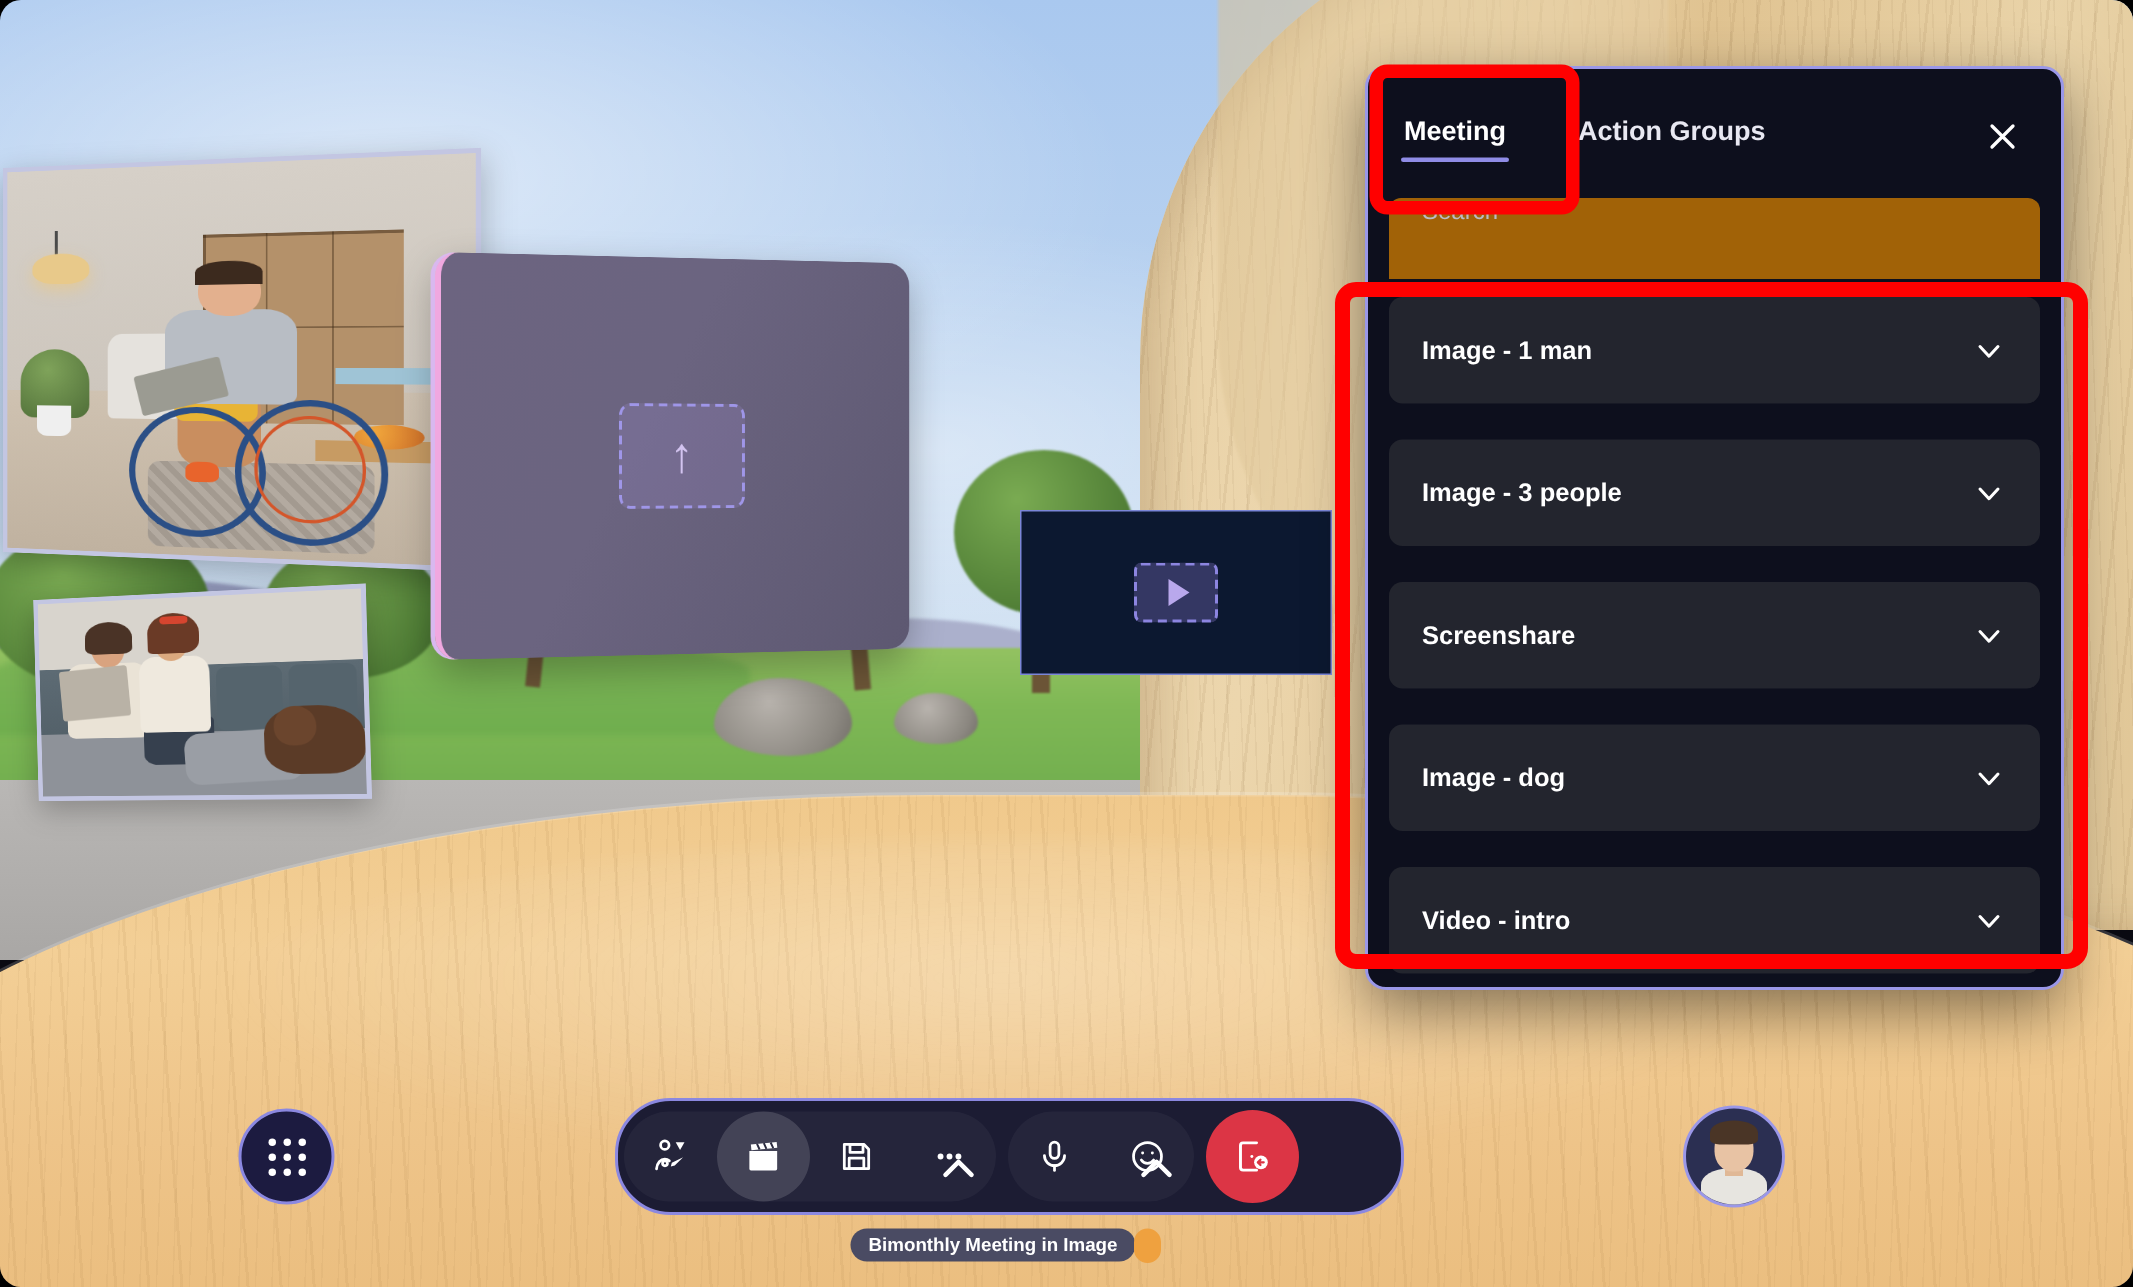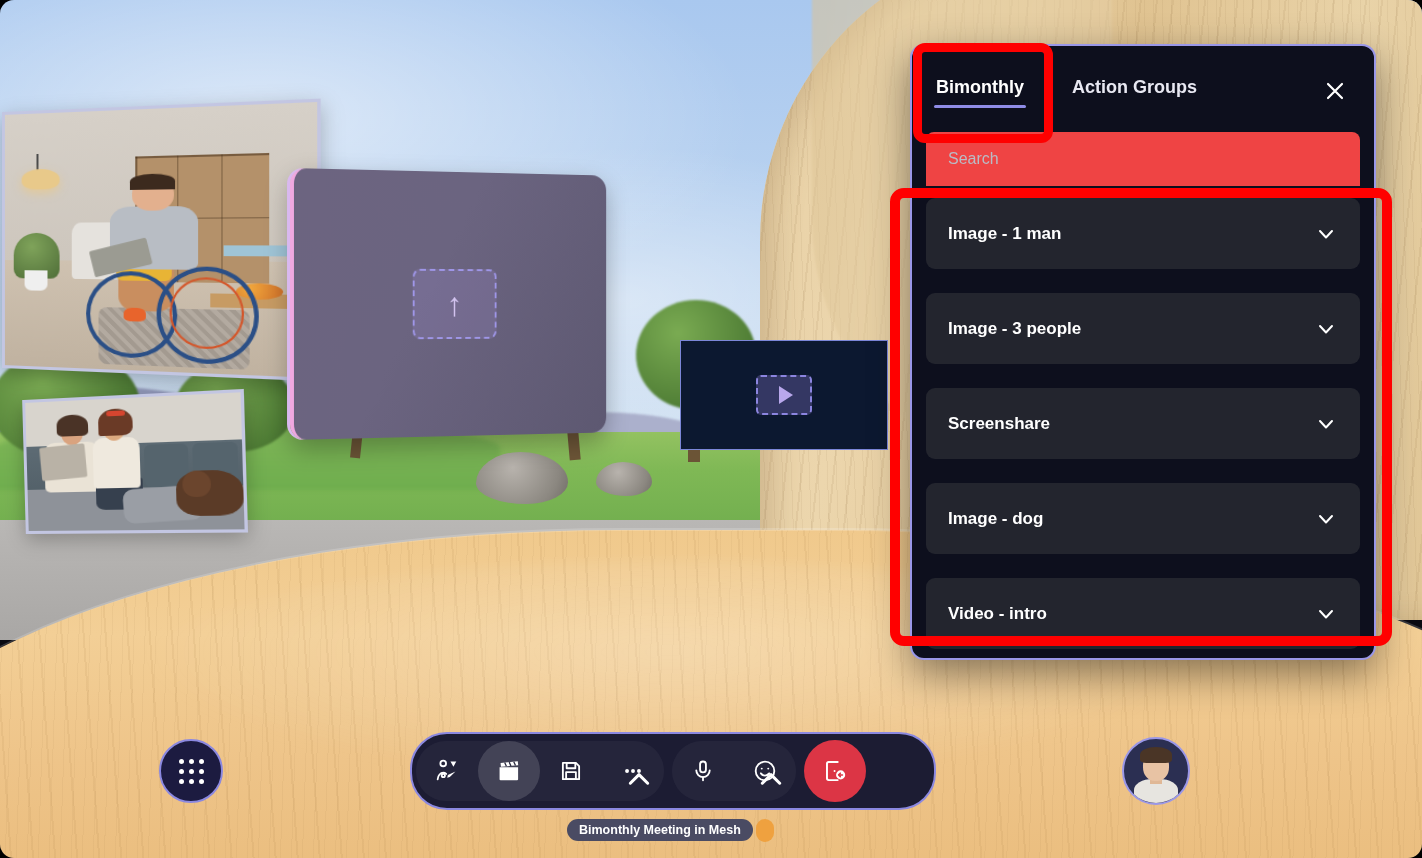--- a/index.html
+++ b/index.html
@@ -300,23 +300,23 @@
     width: 34px; height: 34px;
     display: flex; align-items: center; justify-content: center;
     cursor: pointer;
   }
   .panel-close svg { width: 24px; height: 24px; }
 
   .search-box {
     margin: 0 14px;
     height: 54px;
     border-radius: 8px 8px 0 0;
-    background: #ef4444;
+    background: #a16207;
     display: flex;
-    align-items: center;
+    align-items: flex-start;
     padding: 0 20px;
   }
   .search-input {
     width: 100%;
     background: transparent;
     border: 0;
     outline: 0;
     color: #e6e6ee;
     font-family: "Liberation Sans", sans-serif;
     font-size: 16px;
@@ -546,21 +546,21 @@
       <div class="video-drop">
         <span class="video-play"></span>
       </div>
     </div>
   </div>
 
   <div class="side-panel">
 
     <div class="panel-tabs">
       <div class="tab active">
-        <span>Bimonthly</span>
+        <span>Meeting</span>
       </div>
       <div class="tab">
         <span>Action Groups</span>
       </div>
       <div class="panel-close">
         <svg viewBox="0 0 24 24">
           <path d="M5 5 L19 19 M19 5 L5 19" stroke="#ffffff" stroke-width="2.2" stroke-linecap="round" fill="none"></path>
         </svg>
       </div>
     </div>
@@ -710,17 +710,17 @@
   </div>
 
   <div class="avatar-badge">
     <span class="av-body"></span>
     <span class="av-neck"></span>
     <span class="av-head"></span>
     <span class="av-hair"></span>
   </div>
 
   <div class="meeting-pill">
-    <span>Bimonthly Meeting in Mesh</span>
+    <span>Bimonthly Meeting in Image</span>
   </div>
   <div class="meeting-dot"></div>
 
 </div>
 
 </body></html>

